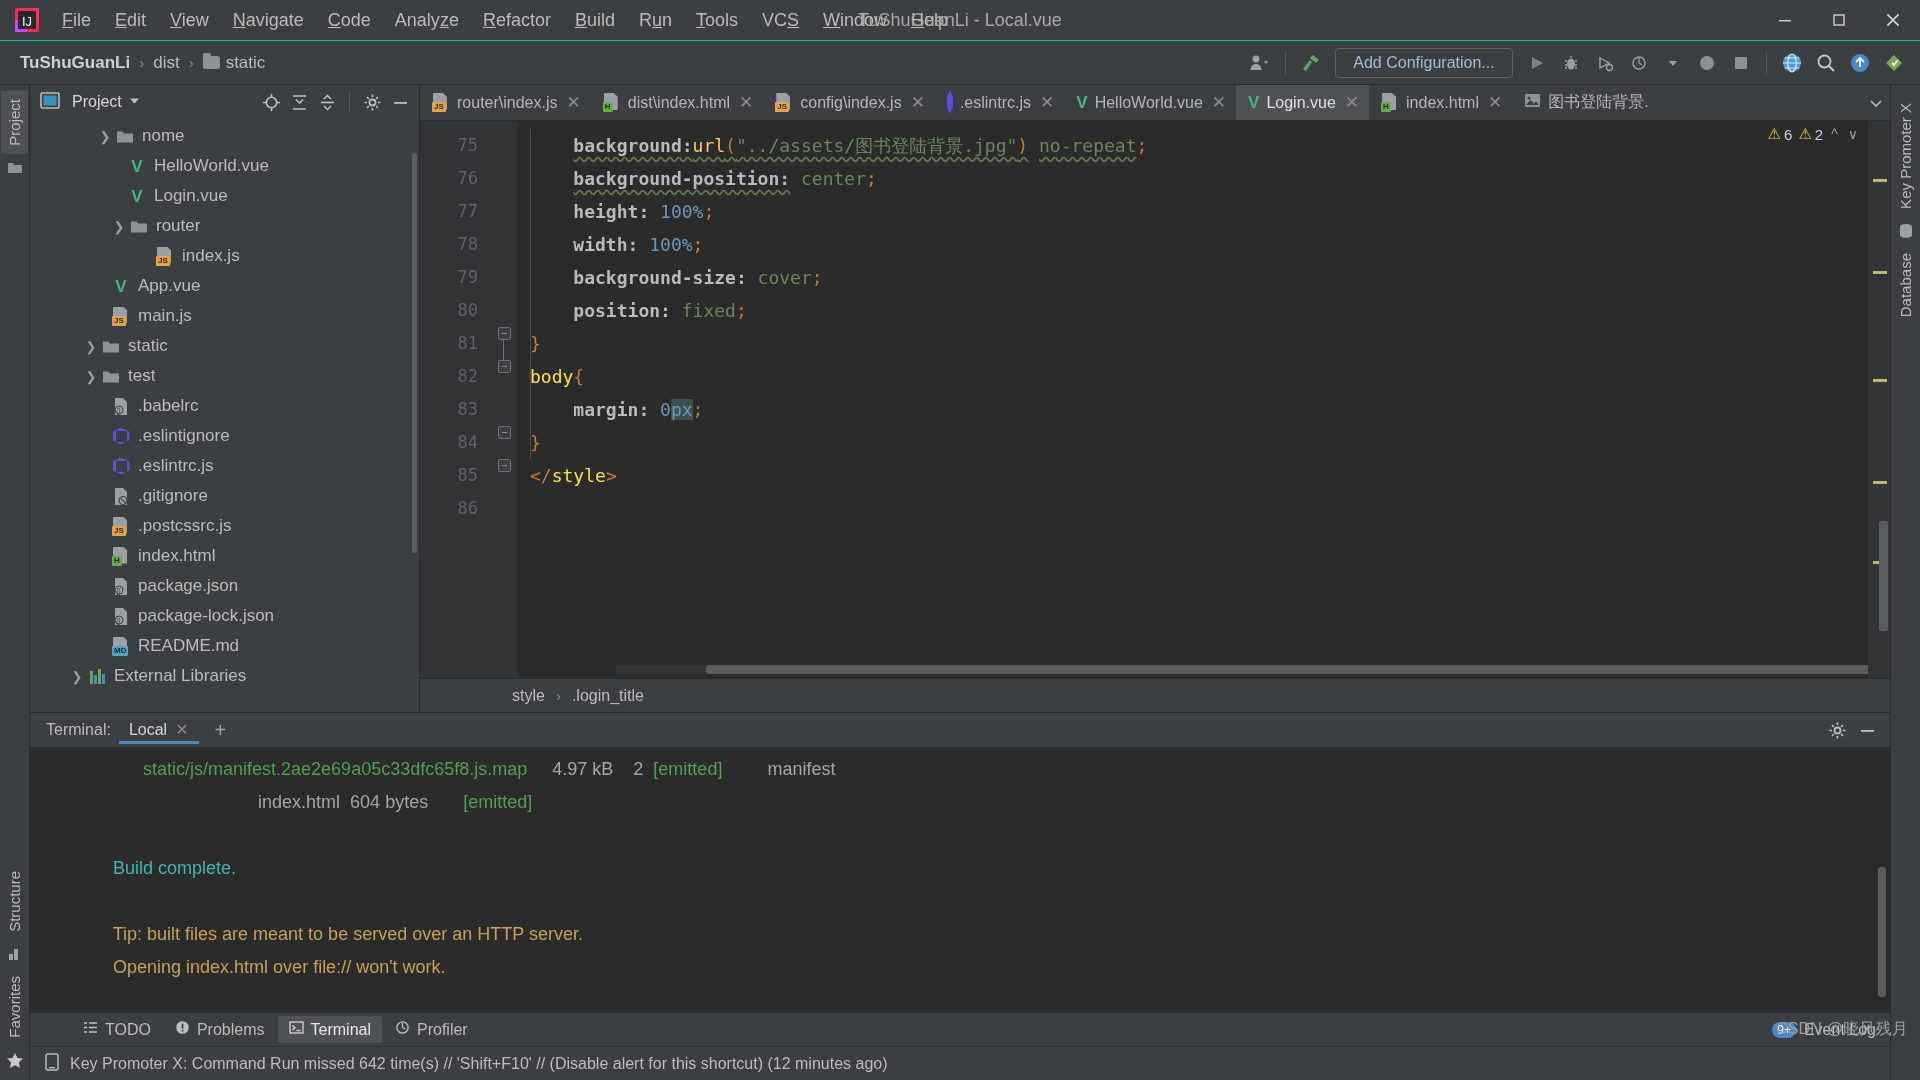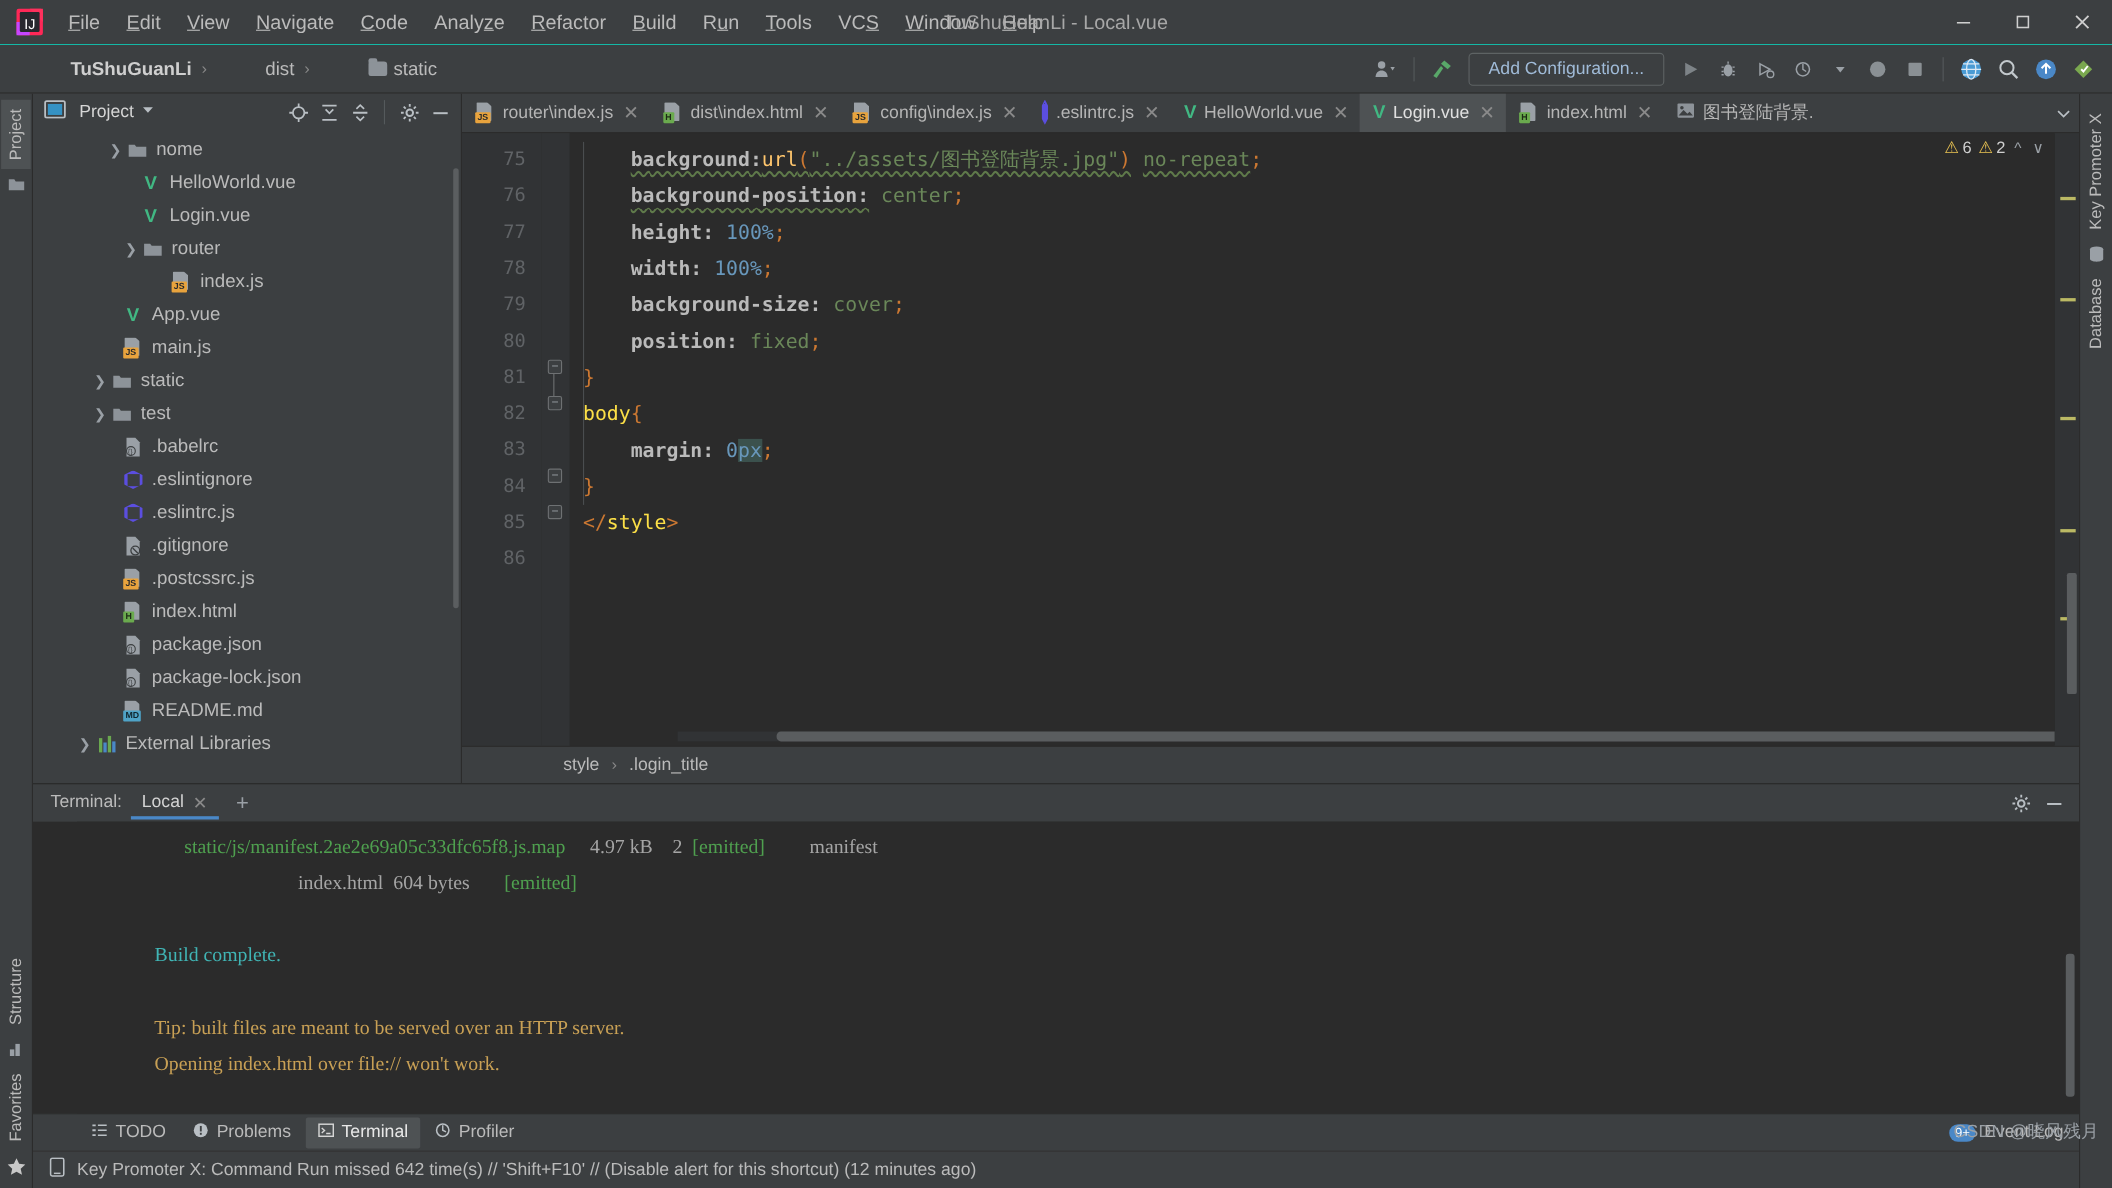--- a/index.html
+++ b/index.html
@@ -49,21 +49,21 @@
   
   .navbar {
     height: 44px; flex: 0 0 44px;
     background: #3c3f41;
     display: flex; align-items: center;
     border-bottom: 1px solid #2b2b2b;
     padding-left: 16px;
     position: relative;
   }
   .crumbs { display: flex; align-items: center; font-size: 17px; }
-  .crumb { color: #bbbbbb; padding: 2px 4px; white-space: nowrap; margin-left: 44px; }
+  .crumb { color: #bbbbbb; padding: 2px 4px; white-space: nowrap; }
   .crumb.bold { font-weight: bold; color: #cfcfcf; }
   .crumb-sep { color: #888; margin: 0 5px; font-size: 15px; }
   .folder-ico {
     display:inline-block; width:17px; height:13px; margin-right:6px;
     background:#8d9399; border-radius:2px 3px 2px 2px; position:relative; vertical-align:-1px;
   }
   .folder-ico:before{
     content:''; position:absolute; left:0; top:-3px; width:8px;height:4px;
     background:#8d9399; border-radius:2px 2px 0 0;
   }
@@ -258,22 +258,22 @@
   }
   .term-tab {
     display:flex; align-items:center; gap:8px; padding: 4px 10px 2px; color:#d4d4d4;
     border-bottom: 3px solid transparent;
   }
   .term-tab.active { border-bottom-color:#4a88c7; }
   .term-tab .x { color:#8a8a8a; }
   .term-plus { color:#9aa0a6; font-size:20px; padding:0 8px; }
   .term-head-right { margin-left:auto; display:flex; align-items:center; gap:4px; padding-right:10px; }
   .term-body {
-    flex:1 1 auto; background:#2b2b2b; font-family:Liberation Serif, serif;
-    font-size:18px; padding: 6px 0 0 4px; position:relative; overflow:hidden;margin-left:40px;
+    flex:1 1 auto; background:#2b2b2b; font-family:Liberation Sans, sans-serif;
+    font-size:18px; padding: 6px 0 0 16px; position:relative; overflow:hidden;
   }
   .tline { height:33px; line-height:33px; white-space:pre; padding-left: 62px; }
   .g  { color:#4fa04f; }
   .gr { color:#a5a5a5; }
   .cy { color:#40b4b4; }
   .or { color:#c8a055; }
   .term-scroll { position:absolute; right:4px; top:120px; width:8px; height:130px; background:#5a5d5f; border-radius:3px;}
 
   
   .bottom-tabs {

